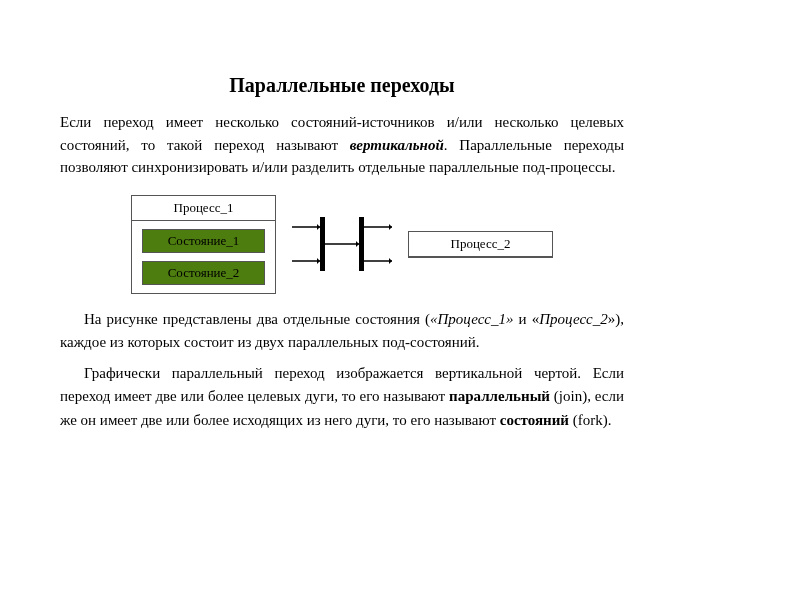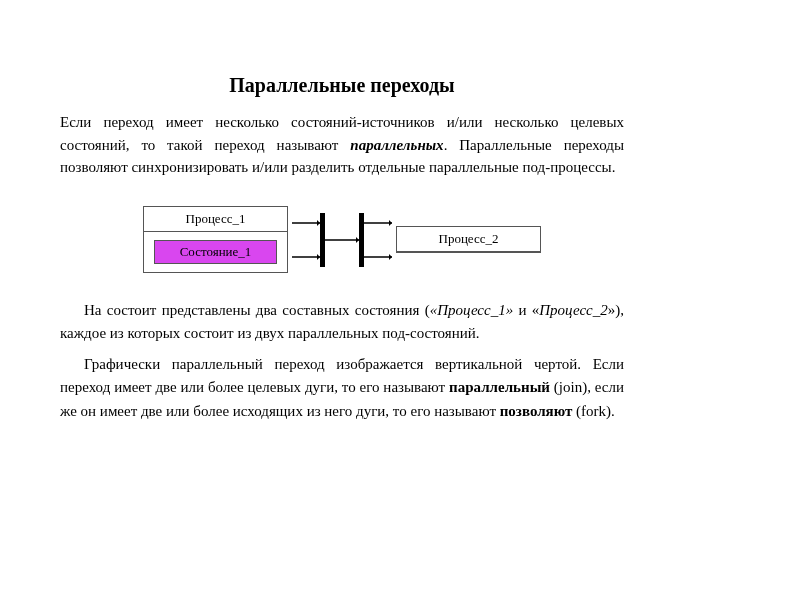--- a/index.html
+++ b/index.html
@@ -27,42 +27,42 @@
     }
     .intro-text {
       text-align: justify;
       line-height: 1.5;
       margin-bottom: 16px;
     }
     .diagram-area {
       display: flex;
       justify-content: center;
       align-items: center;
-      gap: 4px;
+      gap: 16px;
       margin-bottom: 14px;
     }
     .process-box {
       border: 1px solid #555;
       width: 145px;
       padding: 0;
       background: #fff;
     }
     .process-title {
       text-align: center;
       font-size: 13px;
       padding: 4px 6px;
       border-bottom: 1px solid #555;
     }
     .state-box {
       border: 1px solid #555;
       margin: 8px 10px;
       padding: 3px 6px;
       text-align: center;
       font-size: 13px;
-      background: #d946ef;
+      background: #4d7c0f;
     }
     .arrow-area {
       display: flex;
       align-items: center;
       justify-content: center;
       width: 100px;
       position: relative;
     }
     .arrows-svg {
       width: 100px;
@@ -82,28 +82,29 @@
     }
   </style>
 </head>
 <body>
 
 <div class="page">
 
   <h1>Параллельные переходы</h1>
 
   <p class="intro-text">
-    <span>Если переход имеет несколько состояний-источников и/или несколько целевых состояний, то такой переход называют </span><strong><em>параллельных</em></strong><span>. Параллельные переходы позволяют синхронизировать и/или разделить отдельные параллельные под-процессы.</span>
+    <span>Если переход имеет несколько состояний-источников и/или несколько целевых состояний, то такой переход называют </span><strong><em>вертикальной</em></strong><span>. Параллельные переходы позволяют синхронизировать и/или разделить отдельные параллельные под-процессы.</span>
   </p>
 
   <div class="diagram-area">
 
     <div class="process-box">
       <div class="process-title">Процесс_1</div>
       <div class="state-box">Состояние_1</div>
+      <div class="state-box">Состояние_2</div>
     </div>
 
     <div class="arrow-area">
       <svg class="arrows-svg" viewBox="0 0 100 90">
 
         <rect x="28" y="18" width="5" height="54" fill="#000"></rect>
 
         <rect x="67" y="18" width="5" height="54" fill="#000"></rect>
 
         <line x1="0" y1="28" x2="28" y2="28" stroke="#000" stroke-width="1.5"></line>
@@ -122,21 +123,21 @@
         <polygon points="97,59 100,62 97,65" fill="#000"></polygon>
       </svg>
     </div>
 
     <div class="process-box">
       <div class="process-title">Процесс_2</div>
     </div>
   </div>
 
   <p class="body-text">
-    <span>На состоит представлены два составных состояния (</span><em>«Процесс_1»</em><span> и «</span><em>Процесс_2</em><span>»), каждое из которых состоит из двух параллельных под-состояний.</span>
+    <span>На рисунке представлены два отдельные состояния (</span><em>«Процесс_1»</em><span> и «</span><em>Процесс_2</em><span>»), каждое из которых состоит из двух параллельных под-состояний.</span>
   </p>
 
   <p class="body-text">
-    <span>Графически параллельный переход изображается вертикальной чертой. Если переход имеет две или более целевых дуги, то его называют </span><strong>параллельный</strong><span> (join), если же он имеет две или более исходящих из него дуги, то его называют </span><strong>позволяют</strong><span> (fork).</span>
+    <span>Графически параллельный переход изображается вертикальной чертой. Если переход имеет две или более целевых дуги, то его называют </span><strong>параллельный</strong><span> (join), если же он имеет две или более исходящих из него дуги, то его называют </span><strong>состояний</strong><span> (fork).</span>
   </p>
 
   <div class="page-number">36</div>
 </div>
 
 </body></html>

